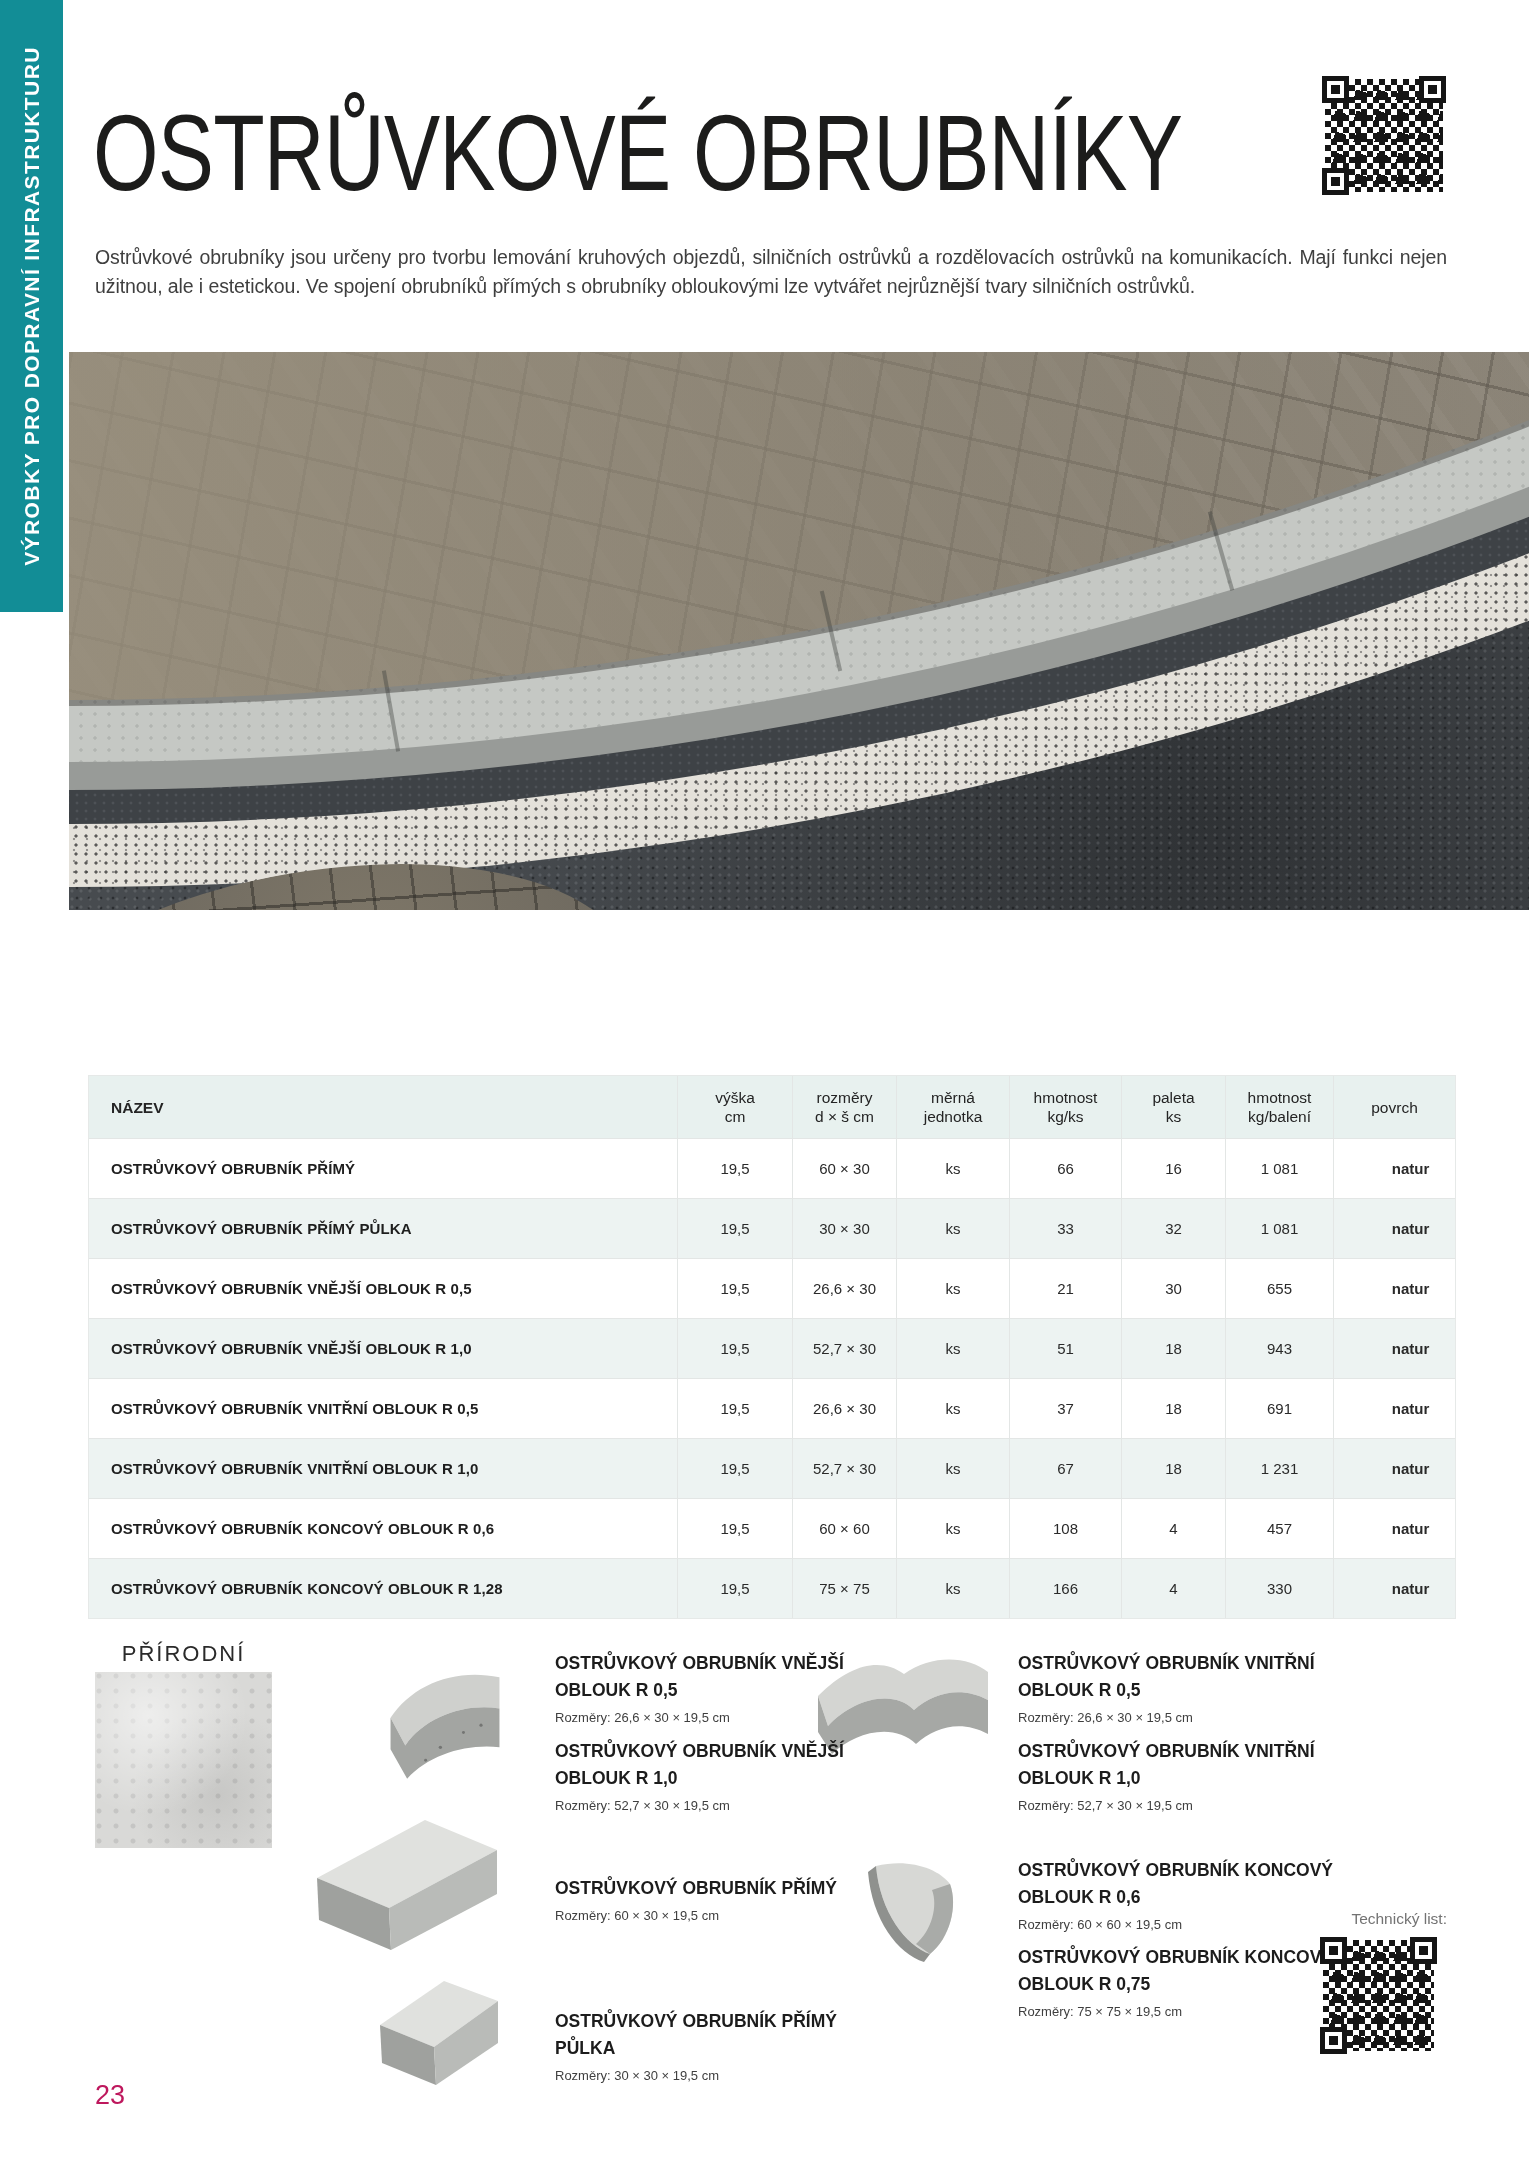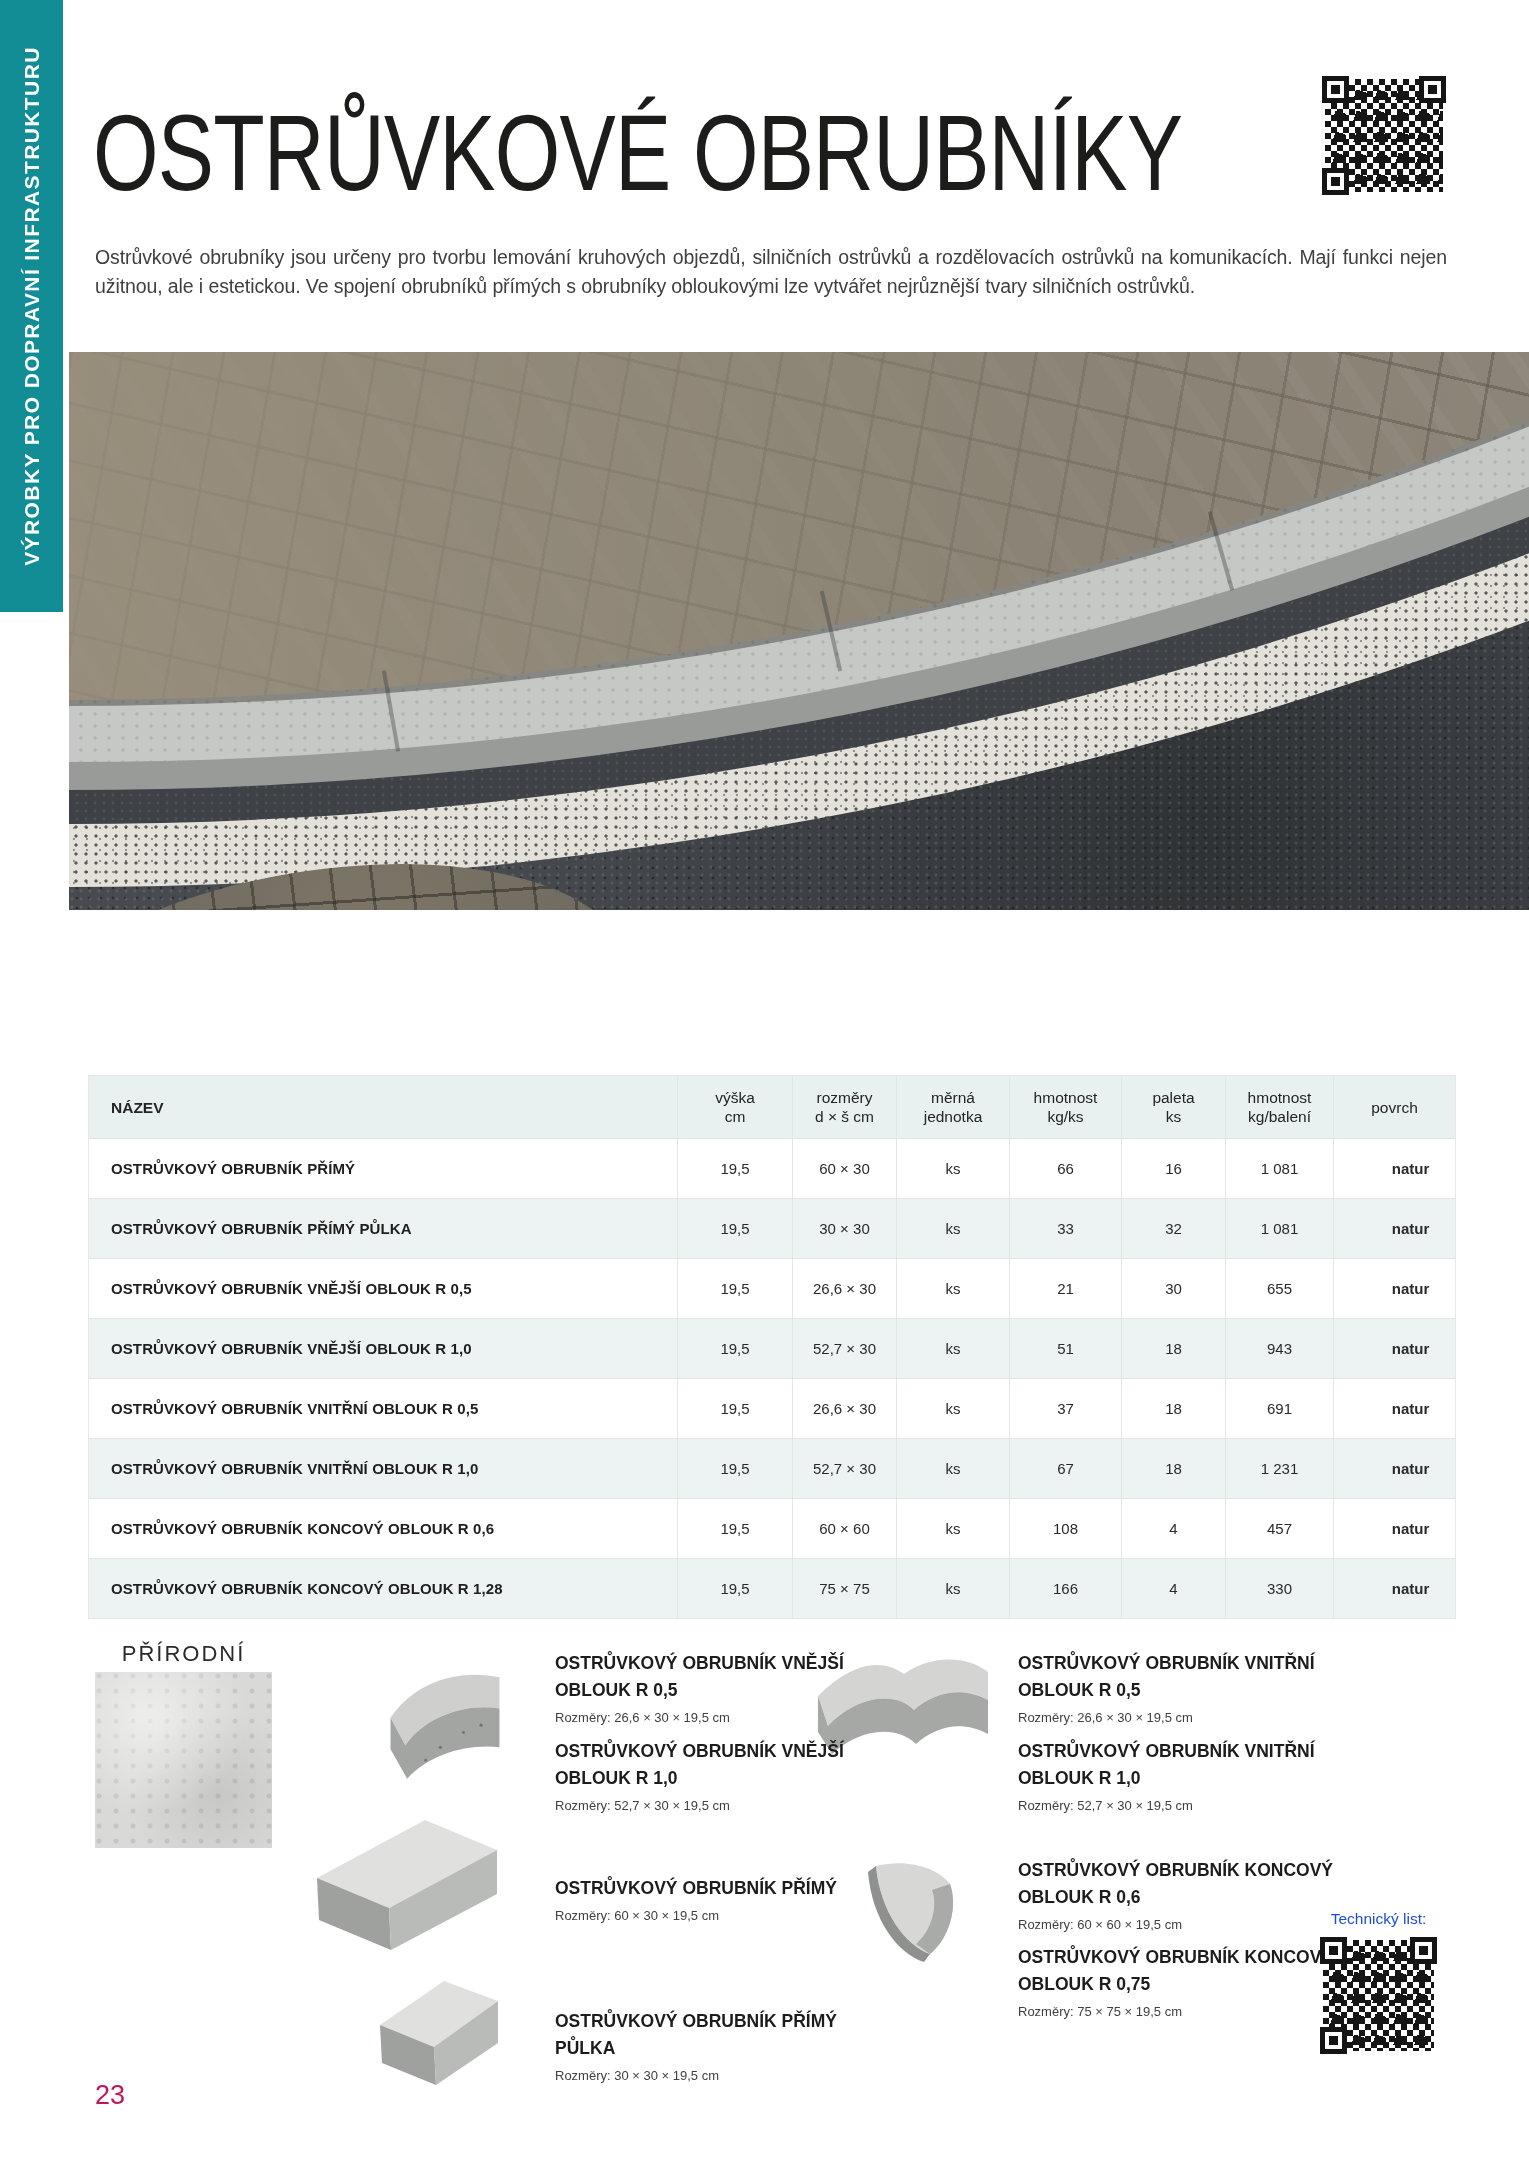--- a/index.html
+++ b/index.html
@@ -101,22 +101,22 @@
       radial-gradient(circle at 70% 70%, rgba(120,120,118,0.18), rgba(0,0,0,0) 50%),
       radial-gradient(circle at 4px 4px, rgba(128,128,126,0.22) 2px, rgba(0,0,0,0) 3px);
     background-size:100% 100%,100% 100%,17px 15px;}
 
   .prod-img{position:absolute;}
   .prod-label{position:absolute;width:335px;}
   .prod-label .pname{font-weight:bold;font-size:17.5px;line-height:27px;color:#1c1c1c;}
   .prod-label .pname:empty{display:none;}
   .prod-label .pdims{font-size:13px;line-height:27px;color:#3f3f3f;}
 
-  .tech-label{position:absolute;left:1310px;top:1910px;width:137px;text-align:center;
-    font-size:15.5px;color:#1d4ed8;}
+  .tech-label{position:absolute;left:1310px;top:1910px;width:137px;text-align:right;
+    font-size:15.5px;color:#737373;}
 
   .page-number{position:absolute;left:95px;top:2080px;font-size:27px;color:#be185d;}
 </style>
 </head>
 <body>
 
 <div id="page">
 
   <div class="side-tab">
     <div class="vlabel">VÝROBKY PRO DOPRAVNÍ INFRASTRUKTURU</div>

